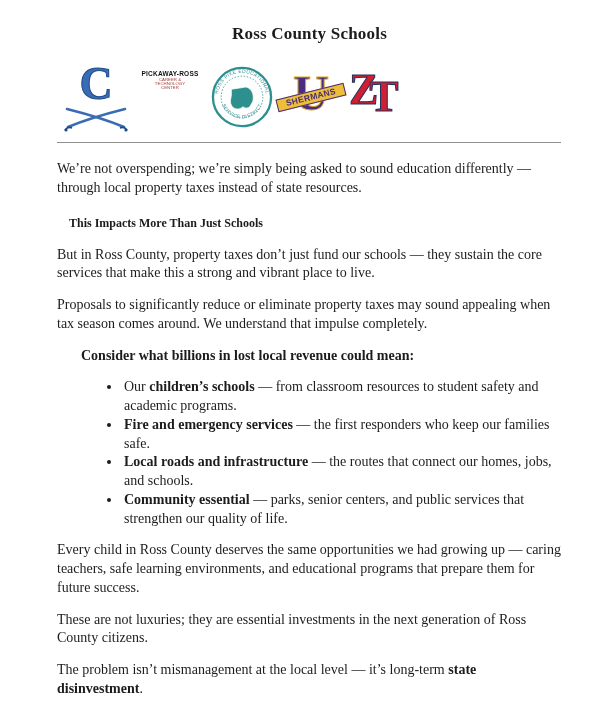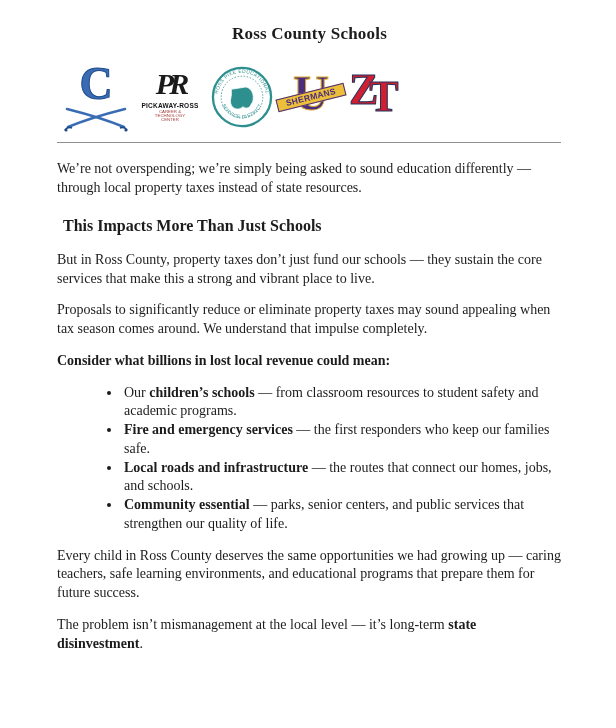--- a/index.html
+++ b/index.html
@@ -93,25 +93,25 @@
 
   hr.divider {
     border: none;
     border-top: 1px solid #8f8f8f;
     margin: 6px 1px 17px 0;
   }
 
   
   .content { font-size: 14px; line-height: 1.34; }
   .content p { margin-bottom: 13px; }
-  .content p.lead-bold { font-weight: bold; }
+  .content p.lead-bold { font-weight: bold; margin-left: 24px; }
   .content h2 {
-    font-size: 16px;
+    font-size: 12px;
     font-weight: bold;
-    margin: 17px 0 15px 6px;
+    margin: 17px 0 15px 12px;
   }
   .content ul {
     margin: 0 0 13px 0;
     padding-left: 56px;
   }
   .content li { padding-left: 2px; margin-left: 9px; }
   .content b { font-weight: bold; }
 </style>
 </head>
 <body>
@@ -128,21 +128,20 @@
         <path d="M5,21 C22,14 42,8 62,3" stroke="#3a6cb4" stroke-width="2.6" fill="none" stroke-linecap="round"></path>
         <path d="M61,21 C44,14 24,8 4,3" stroke="#3a6cb4" stroke-width="2.6" fill="none" stroke-linecap="round"></path>
         <path d="M2,24 q3,-4 7,-2" stroke="#1e4a8c" stroke-width="1.6" fill="none"></path>
         <path d="M64,24 q-3,-4 -7,-2" stroke="#1e4a8c" stroke-width="1.6" fill="none"></path>
         <circle cx="3" cy="24" r="1.6" fill="#1e4a8c"></circle>
         <circle cx="63" cy="24" r="1.6" fill="#1e4a8c"></circle>
       </svg>
     </div>
 
     <div class="logo logo-pickaway">
-      <span class="pr-monogram">PR</span>
       <span class="pr-line1">PICKAWAY-ROSS</span>
       <span class="pr-line2">CAREER &amp; TECHNOLOGY CENTER</span>
     </div>
 
     <svg class="logo logo-esd" viewBox="0 0 64 64">
       <circle cx="32" cy="32" r="30" fill="#ffffff" stroke="#2e8f8f" stroke-width="2.4"></circle>
       <circle cx="32" cy="32" r="21.5" fill="none" stroke="#2e8f8f" stroke-width="0.8" stroke-dasharray="1.6,1.6"></circle>
       <path id="arcTop" d="M 7,32 A 25,25 0 0 1 57,32" fill="none"></path>
       <path id="arcBot" d="M 10,32 A 22,22 0 0 0 54,32" fill="none"></path>
       <text font-family="Liberation Sans, sans-serif" font-size="5" fill="#2e8f8f" letter-spacing="0.4">
@@ -173,16 +172,17 @@
       <p><span>But in Ross County, property taxes don’t just fund our schools — they sustain the core services that make this a strong and vibrant place to live.</span></p>
       <p><span>Proposals to significantly reduce or eliminate property taxes may sound appealing when tax season comes around. We understand that impulse completely.</span></p>
       <p class="lead-bold"><b>Consider what billions in lost local revenue could mean:</b></p>
       <ul>
         <li><span>Our </span><b>children’s schools</b><span> — from classroom resources to student safety and academic programs.</span></li>
         <li><b>Fire and emergency services</b><span> — the first responders who keep our families safe.</span></li>
         <li><b>Local roads and infrastructure</b><span> — the routes that connect our homes, jobs, and schools.</span></li>
         <li><b>Community essential</b><span> — parks, senior centers, and public services that strengthen our quality of life.</span></li>
       </ul>
       <p><span>Every child in Ross County deserves the same opportunities we had growing up — caring teachers, safe learning environments, and educational programs that prepare them for future success.</span></p>
+      <p><span>These are not luxuries; they are essential investments in the next generation of Ross County citizens.</span></p>
       <p><span>The problem isn’t mismanagement at the local level — it’s long-term </span><b>state disinvestment</b><span>.</span></p>
     </div>
 
 </div>
 
 </body></html>

